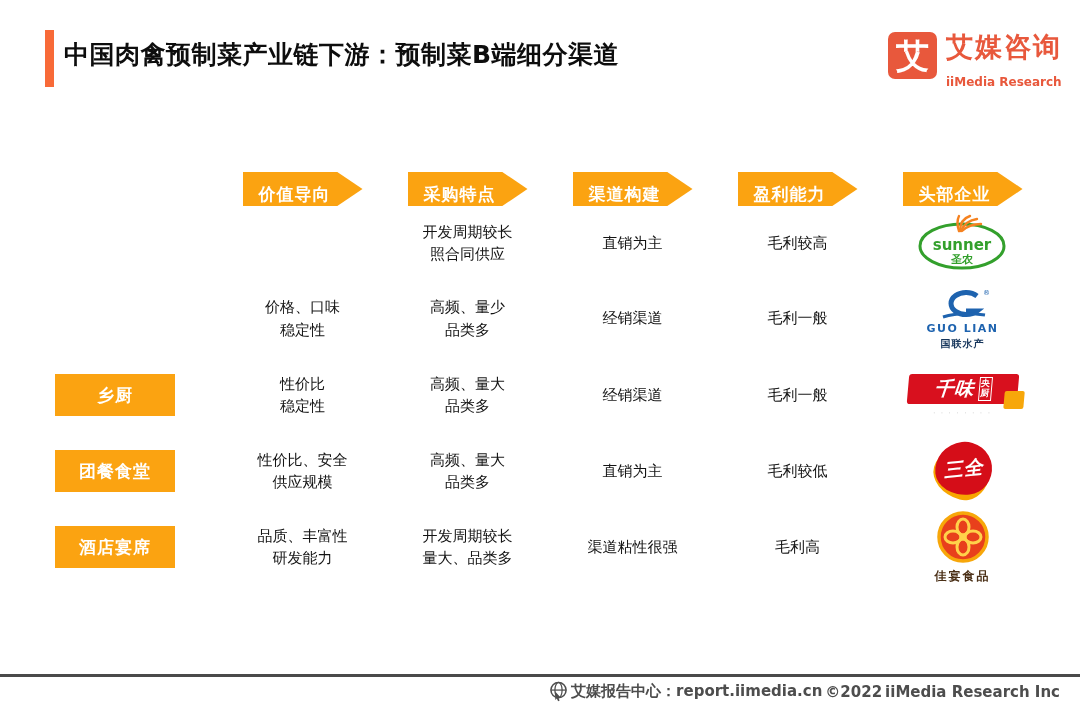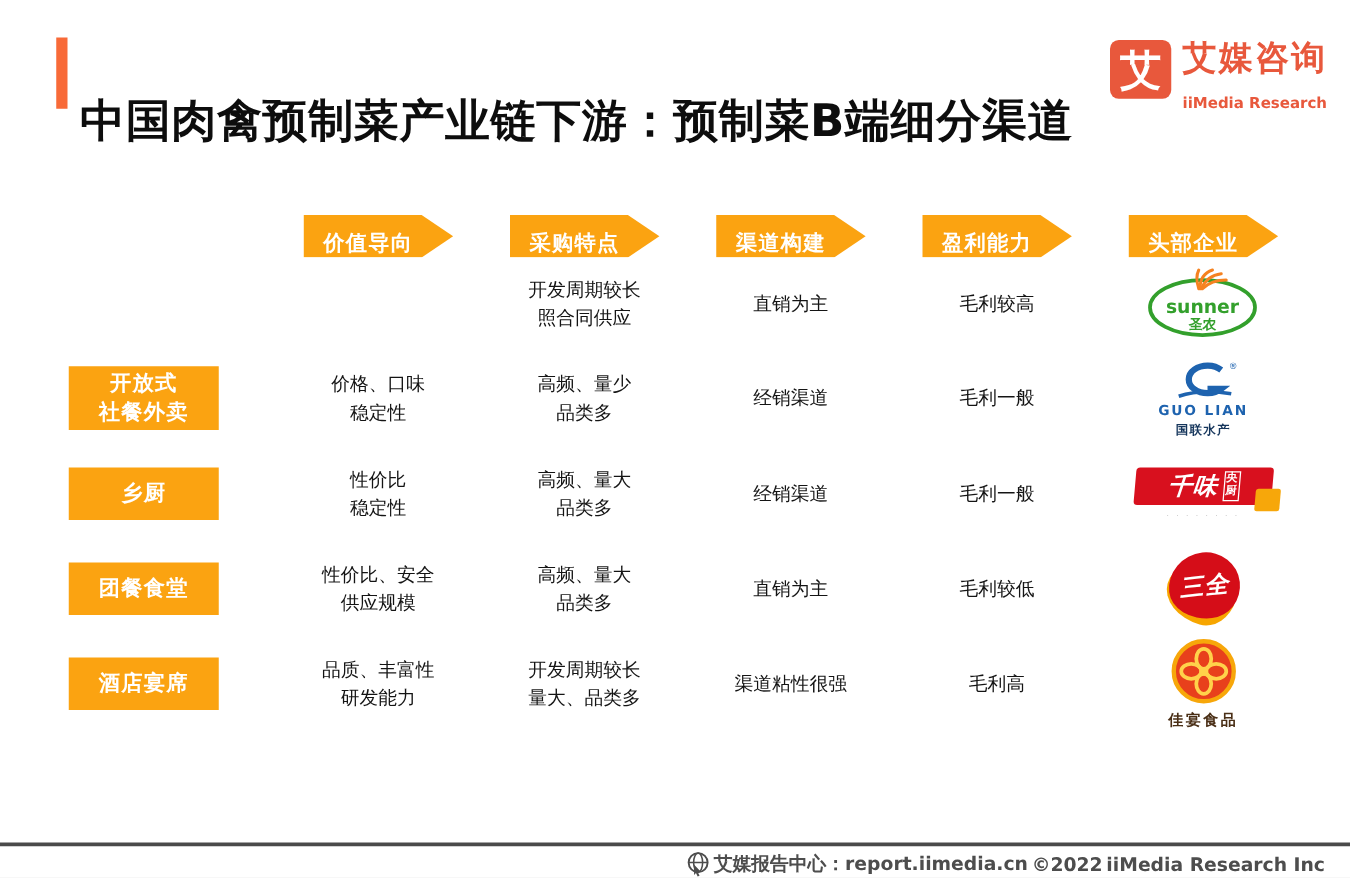--- a/index.html
+++ b/index.html
@@ -1,21 +1,21 @@
 <!DOCTYPE html>
 <html><head>
 <meta charset="utf-8">
 <style>
   * { margin:0; padding:0; box-sizing:border-box; }
   body { background:#e9e9e9; font-family:"DejaVu Sans","Liberation Sans",sans-serif; }
   .page { position:relative; width:1080px; height:702px; background:#ffffff; overflow:hidden; margin:0 auto; }
 
   
   .title-bar { position:absolute; left:45px; top:30px; width:9px; height:57px; background:#F86A38; }
-  .page-title { position:absolute; left:64px; top:38px; font-size:36px; font-weight:bold; color:#0d0d0d; letter-spacing:0.5px; white-space:nowrap;margin-top:35px; }
+  .page-title { position:absolute; left:64px; top:38px; font-size:25px; font-weight:bold; color:#0d0d0d; letter-spacing:0.5px; white-space:nowrap; }
   .brand { position:absolute; left:888px; top:32px; display:flex; align-items:flex-start; gap:9px; }
   .brand-icon { width:49px; height:47px; background:#E8583C; border-radius:7px; color:#fff; font-size:33px; font-weight:bold; display:flex; align-items:center; justify-content:center; line-height:1; }
   .brand-text { display:flex; flex-direction:column;gap:12px; }
   .brand-cn { color:#E8583C; font-size:27px; font-weight:bold; letter-spacing:2px; line-height:1.1; }
   .brand-en { color:#E8583C; font-size:12px; font-weight:bold; margin-top:1px; }
 
   
   .table { position:absolute; left:55px; top:172px; display:grid;
            grid-template-columns:120px 45px 165px 165px 165px 165px 165px;
            grid-template-rows:34px 74px 77px 76px 76px 76px; }
@@ -131,24 +131,20 @@
           <path d="M45,17 C45,9 49,4 55,2"></path>
           <path d="M46,17 C49,10 55,6 62,5"></path>
           <path d="M47,17 C52,12 59,10 66,10"></path>
           <path d="M44,17 C42,11 42,6 44,2"></path>
         </g>
         <text x="47" y="36" text-anchor="middle" font-size="15" font-weight="bold" fill="#33A02C">sunner</text>
         <text x="47" y="49" text-anchor="middle" font-size="11" font-weight="bold" fill="#33A02C">圣农</text>
       </svg>
     </div>
 
-    <div class="row-label c1 r3">
-      <span>开放式</span>
-        <span>社餐外卖</span>
-    </div>
     <div class="cell c3 r3">
         <span>价格、口味</span>
         <span>稳定性</span>
       </div>
     <div class="cell c4 r3">
         <span>高频、量少</span>
         <span>品类多</span>
       </div>
     <div class="cell c5 r3">
         <span>经销渠道</span>

